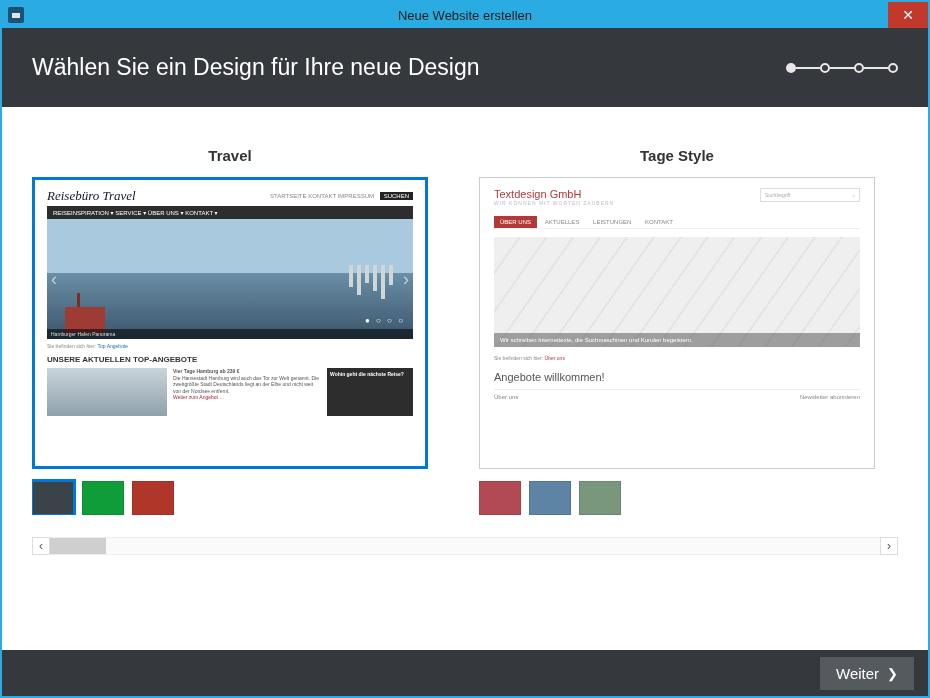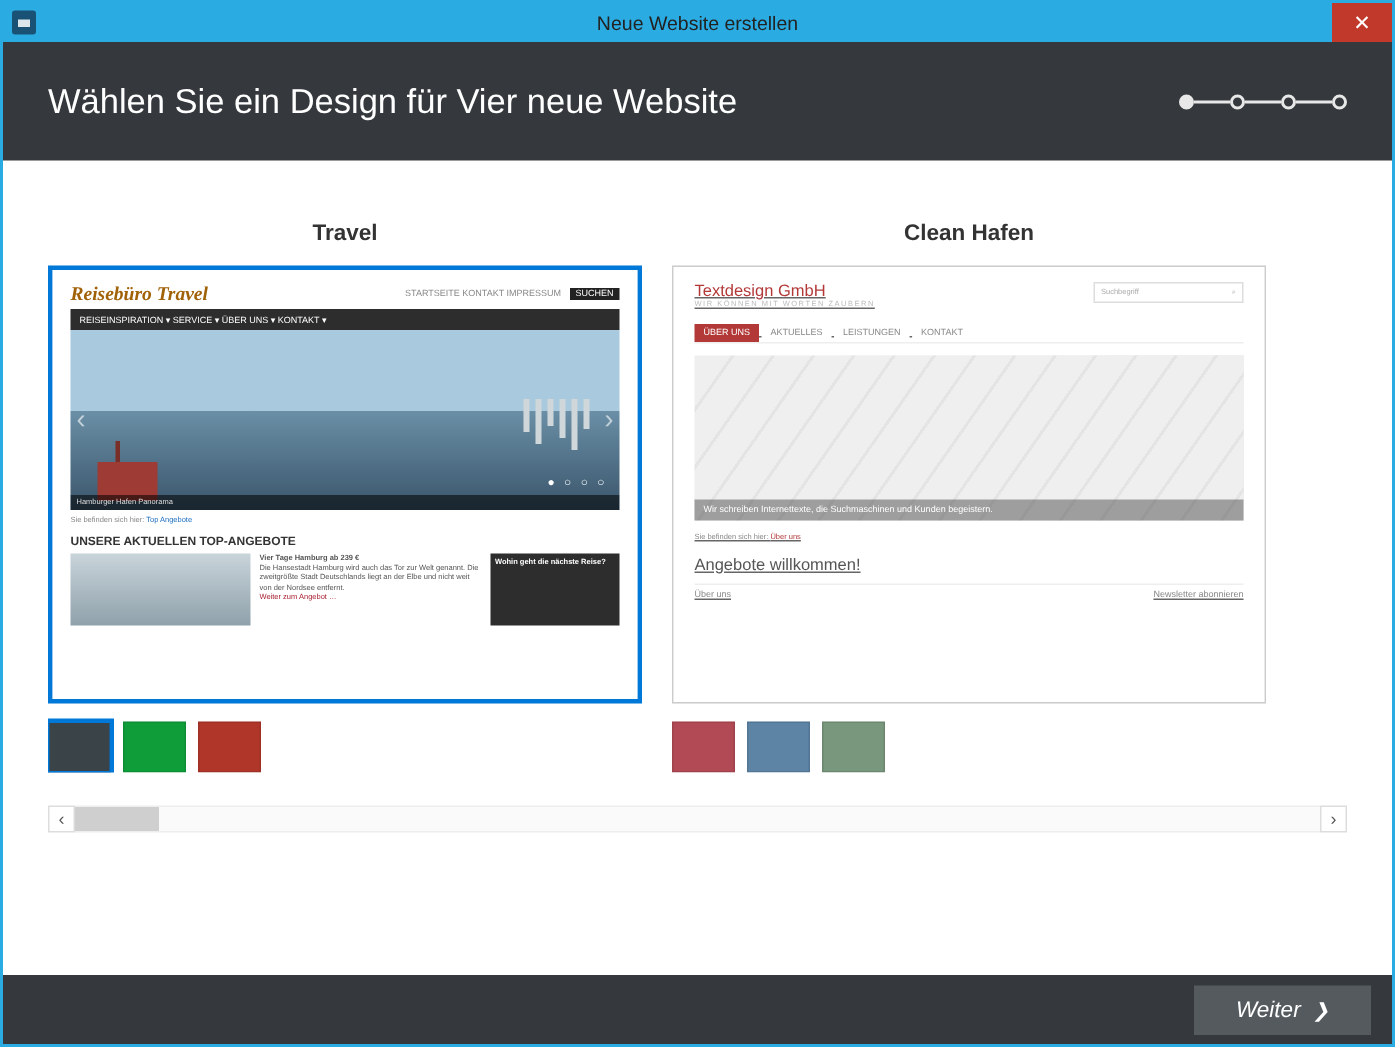--- a/index.html
+++ b/index.html
@@ -76,21 +76,21 @@
     background: #e8e8e8;
   }
   .content {
     flex: 1;
     padding: 40px 12px 0 30px;
     overflow: hidden;
     position: relative;
   }
   .cards-row {
     display: flex;
-    gap: 20px;
+    gap: 51px;
     overflow: hidden;
   }
   .card-col {
     display: flex;
     flex-direction: column;
     align-items: center;
     flex-shrink: 0;
   }
   .card-col.wide { width: 396px; }
   .card-col.partial { width: 40px; }
@@ -153,37 +153,36 @@
   .footer {
     background: #35393d;
     height: 46px;
     display:flex; align-items:center; justify-content:flex-end;
     padding: 0 14px;
   }
   .next-btn {
     background: #555a5f;
     color: #fff;
     font-size: 15px;
-    padding: 8px 28px;
+    padding: 8px 16px;
     display:flex; align-items:center; gap:8px;
     cursor:pointer;
     border:none;
-    font-style:italic;
   }
   .next-btn span.chev { font-size: 13px; }
 
   
   .mock {
     position:absolute; inset:0;
     background:#fff;
     font-size:6px;
     color:#555;
     padding: 8px 12px 0 12px;
   }
-  .mock .logo-it { font-family: Georgia, serif; font-style:italic; font-size:13px; color:#a16207; margin-bottom:4px;font-weight:bold;}
+  .mock .logo-it { font-family: Georgia, serif; font-style:italic; font-size:13px; color:#0f172a; margin-bottom:4px;}
   .mock .topnav { font-size:6px; color:#888; text-align:right; margin-top:-16px; }
   .mock .topnav .blk { display:inline-block; background:#222;color:#fff;padding:1px 4px;margin-left:4px; font-style:normal;}
   .mock .menubar { background:#2d2d2d; color:#fff; font-size:6px; padding:3px 6px; margin-top:6px;}
   .mock .hero {
     height: 120px;
     margin-top:0;
     position:relative;
     background: linear-gradient(to bottom, #a9c9de 0%, #a9c9de 45%, #6a8fa6 45%, #3a556b 100%);
     overflow:hidden;
   }
@@ -196,21 +195,21 @@
   .mock .hero .arrow.l{left:4px;} .mock .hero .arrow.r{right:4px;}
   .mock .hero .dots{position:absolute; right:8px; bottom:14px; color:#fff; font-size:8px; font-style:normal; letter-spacing:2px;}
   .mock .crumb{ font-size:5px; padding:4px 0; color:#888;}
   .mock .crumb a{color:#1e6fbf;}
   .mock .h2{ font-size:8px; font-weight:bold; color:#333; padding:2px 0 4px;}
   .mock .row3 { display:flex; gap:6px; }
   .mock .row3 .img { width:120px; height:48px; background:linear-gradient(#c9d4da,#8fa1ab); }
   .mock .row3 .txt { flex:1; font-size:5px; line-height:1.3; }
   .mock .row3 .side { width:86px; background:#2d2d2d; color:#ccc; font-size:5px; padding:3px; }
 
-  .mock2 { position:absolute; inset:0; background:#fff; padding:10px 14px; font-size:6px; color:#666;text-decoration:underline;}
+  .mock2 { position:absolute; inset:0; background:#fff; padding:10px 14px; font-size:6px; color:#666;}
   .mock2 .brand{ color:#b33939; font-size:11px; }
   .mock2 .tag{ font-size:5px; letter-spacing:1px; color:#bbb; margin-bottom:10px;}
   .mock2 .search{ position:absolute; right:14px; top:10px; width:100px; height:14px; border:1px solid #ddd; display:flex; align-items:center; justify-content:space-between; padding:0 4px; font-size:5px; color:#aaa;}
   .mock2 .tabs{ border-bottom:1px solid #eee; padding-bottom:0; margin-bottom:8px;}
   .mock2 .tabs span{ display:inline-block; font-size:6px; padding:3px 6px; color:#888;}
   .mock2 .tabs .act{ background:#b33939; color:#fff;}
   .mock2 .kb {
     height:110px;
     background:
       repeating-linear-gradient(125deg, #efefef 0 20px, #e4e4e4 20px 22px),
@@ -241,21 +240,21 @@
           <rect x="1" y="3" width="8" height="5" fill="#fff" opacity=".85"></rect>
         </svg>
     </span>
     <div class="title">Neue Website erstellen</div>
     <div class="close">
       <span>✕</span>
     </div>
   </div>
 
   <div class="header">
-    <h1>Wählen Sie ein Design für Vier neue Website</h1>
+    <h1>Wählen Sie ein Design für Ihre neue Design</h1>
     <div class="stepper">
       <span class="dot filled"></span>
       <span class="line"></span>
       <span class="dot"></span>
       <span class="line"></span>
       <span class="dot"></span>
       <span class="line"></span>
       <span class="dot"></span>
     </div>
   </div>
@@ -304,21 +303,21 @@
           </div>
         </div>
         <div class="swatches">
           <div class="swatch selected" style="background:#3a4347"></div>
           <div class="swatch" style="background:#0f9d3a"></div>
           <div class="swatch" style="background:#b0362a"></div>
         </div>
       </div>
 
       <div class="card-col wide">
-        <div class="card-title">Clean Hafen</div>
+        <div class="card-title">Tage Style</div>
         <div class="preview">
           <div class="mock2">
             <div class="brand">Textdesign GmbH</div>
             <div class="tag">WIR KÖNNEN MIT WORTEN ZAUBERN</div>
             <div class="search">
               <span>Suchbegriff</span>
               <span>⌕</span>
             </div>
             <div class="tabs">
               <span class="act">ÜBER UNS</span>

